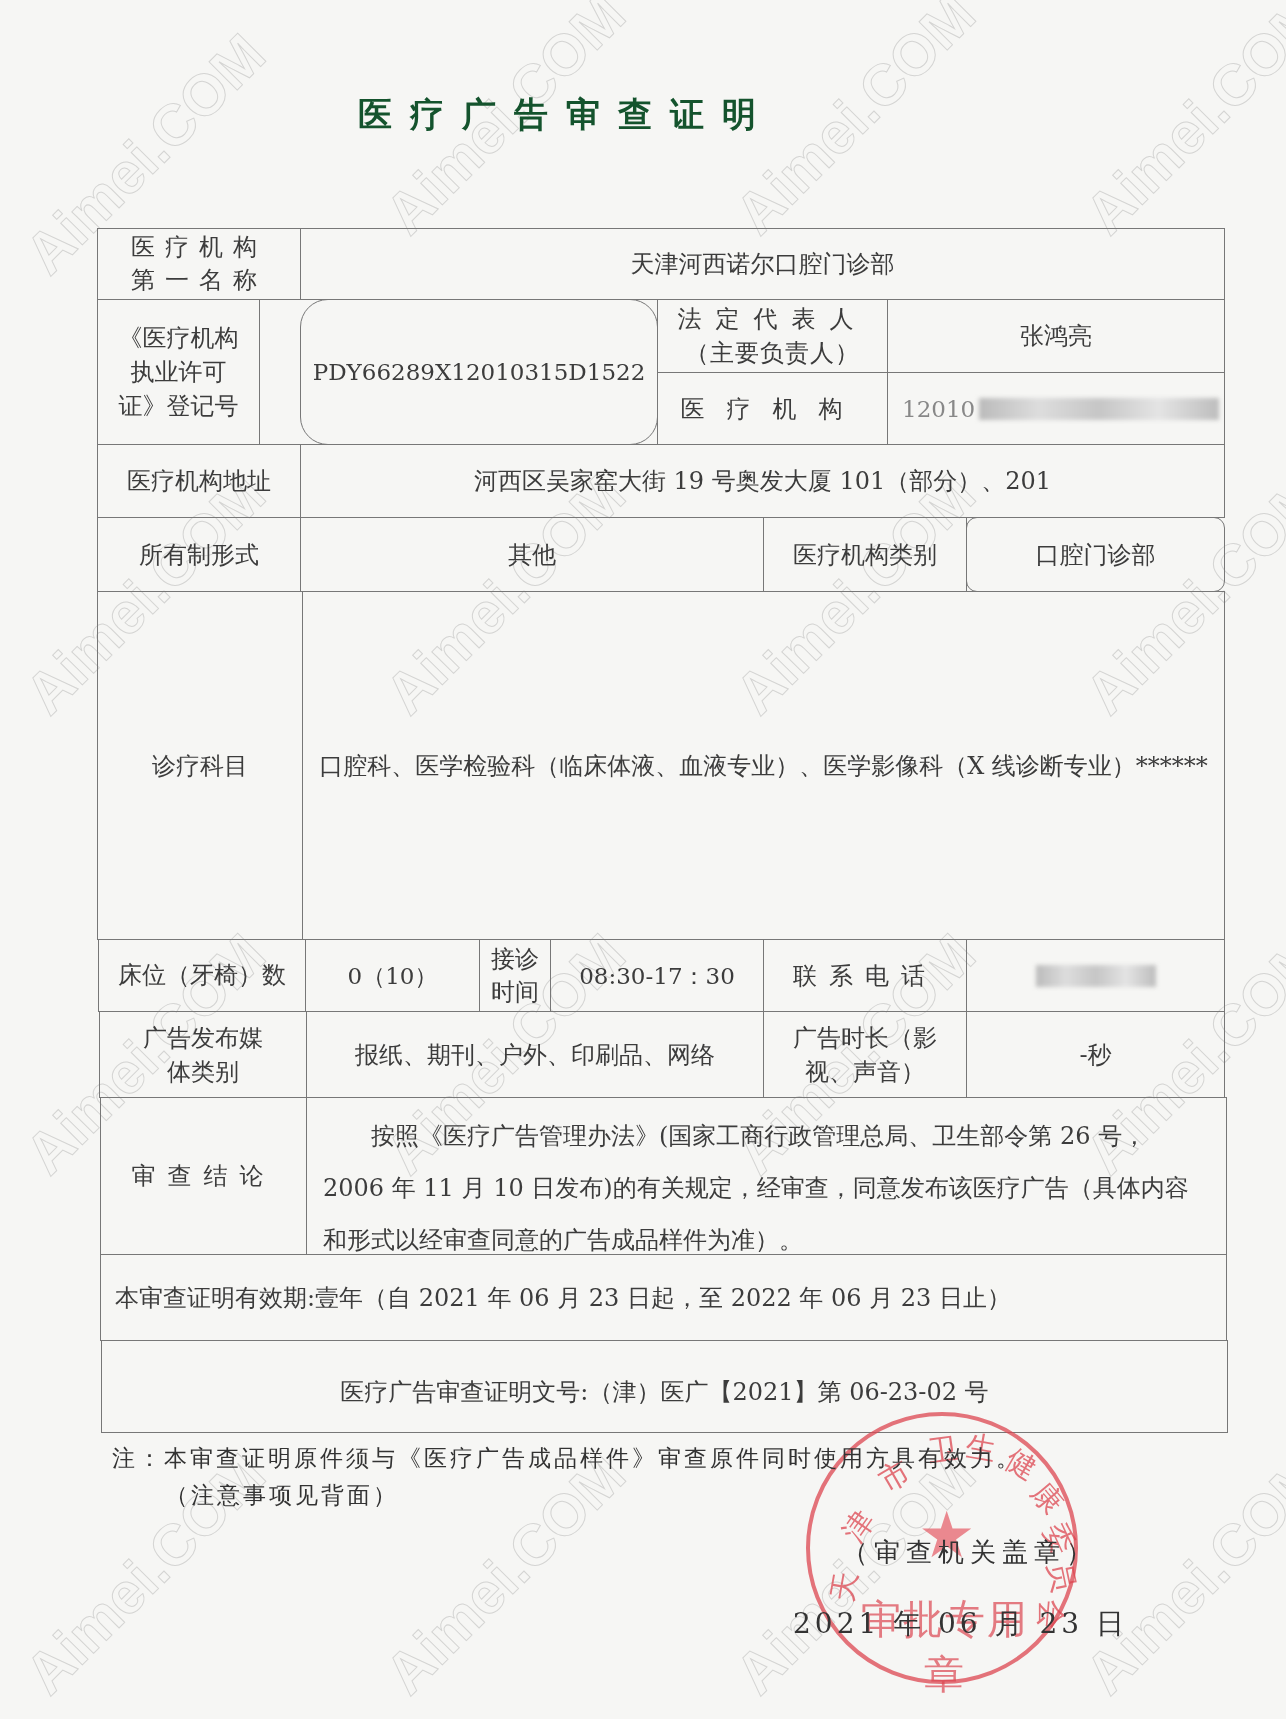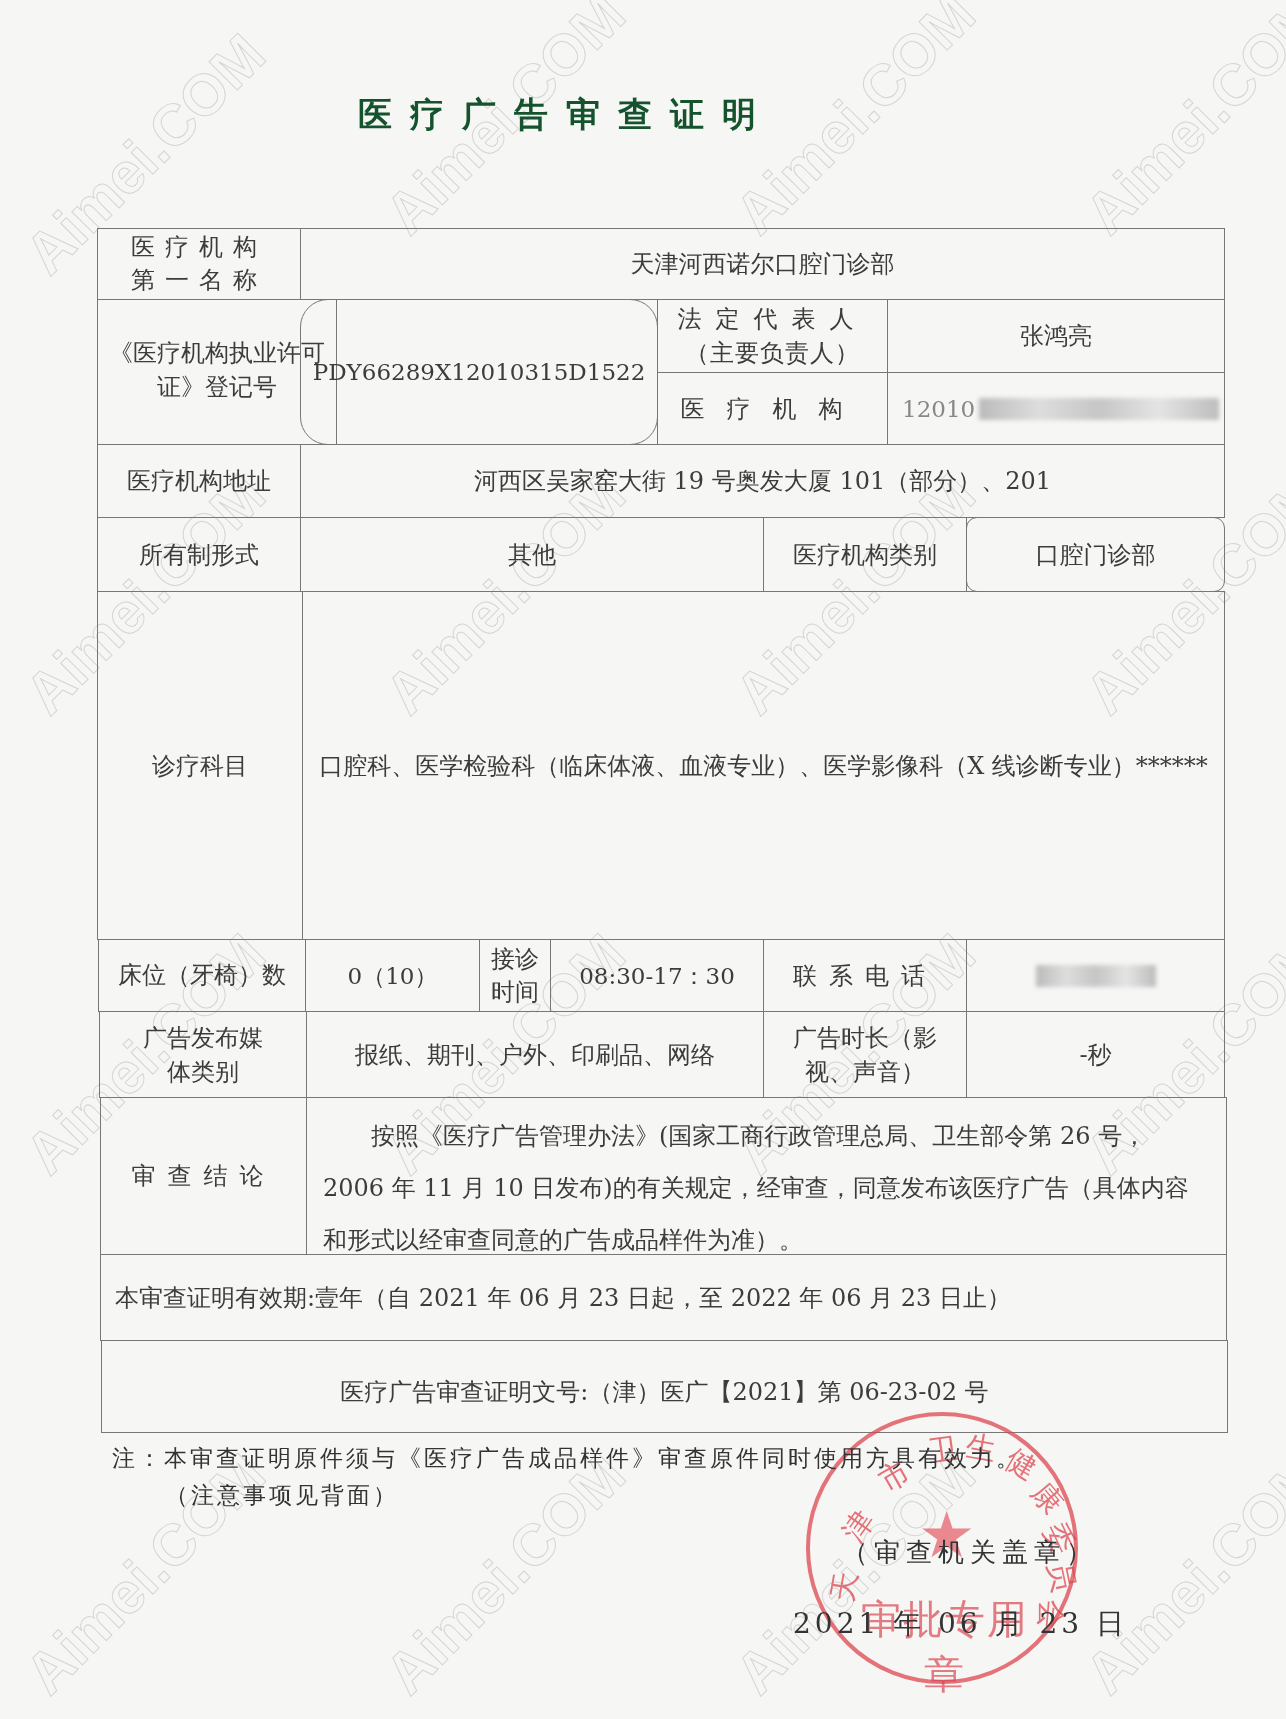--- a/index.html
+++ b/index.html
@@ -68,21 +68,21 @@
 <div class="wm" style="left:1050px;top:1540px;">Aimei.COM</div>
 
 <div class="title">医疗广告审查证明</div>
 
 <div class="cell spaced" style="left:97px;top:228px;width:204px;height:72px;flex-direction:column;line-height:33px;">
   <span>医疗机构</span>
   <span>第一名称</span>
 </div>
 <div class="cell" style="left:300px;top:228px;width:925px;height:72px;">天津河西诺尔口腔门诊部</div>
 
-<div class="cell" style="left:97px;top:299px;width:240px;height:146px;padding:0 10px;font-family:Liberation Mono, monospace;">《医疗机构执业许可证》登记号</div>
+<div class="cell" style="left:97px;top:299px;width:163px;height:146px;padding:0 10px;">《医疗机构执业许可证》登记号</div>
 <div class="cell mono" style="left:300px;top:299px;width:358px;height:146px;border-radius:28px;">PDY66289X12010315D1522</div>
 <div class="cell spaced" style="left:657px;top:299px;width:231px;height:74px;flex-direction:column;line-height:34px;letter-spacing:6px;">
   <span style="letter-spacing:14px;">法定代表人</span>
   <span style="letter-spacing:1px;">（主要负责人）</span>
 </div>
 <div class="cell" style="left:887px;top:299px;width:338px;height:74px;">张鸿亮</div>
 <div class="cell" style="left:657px;top:372px;width:231px;height:73px;letter-spacing:22px;">医疗机构</div>
 <div class="cell left mono" style="left:887px;top:372px;width:338px;height:73px;color:#888;">
   <span>12010</span>
   <span class="blur" style="width:240px;margin-left:4px;"></span>

